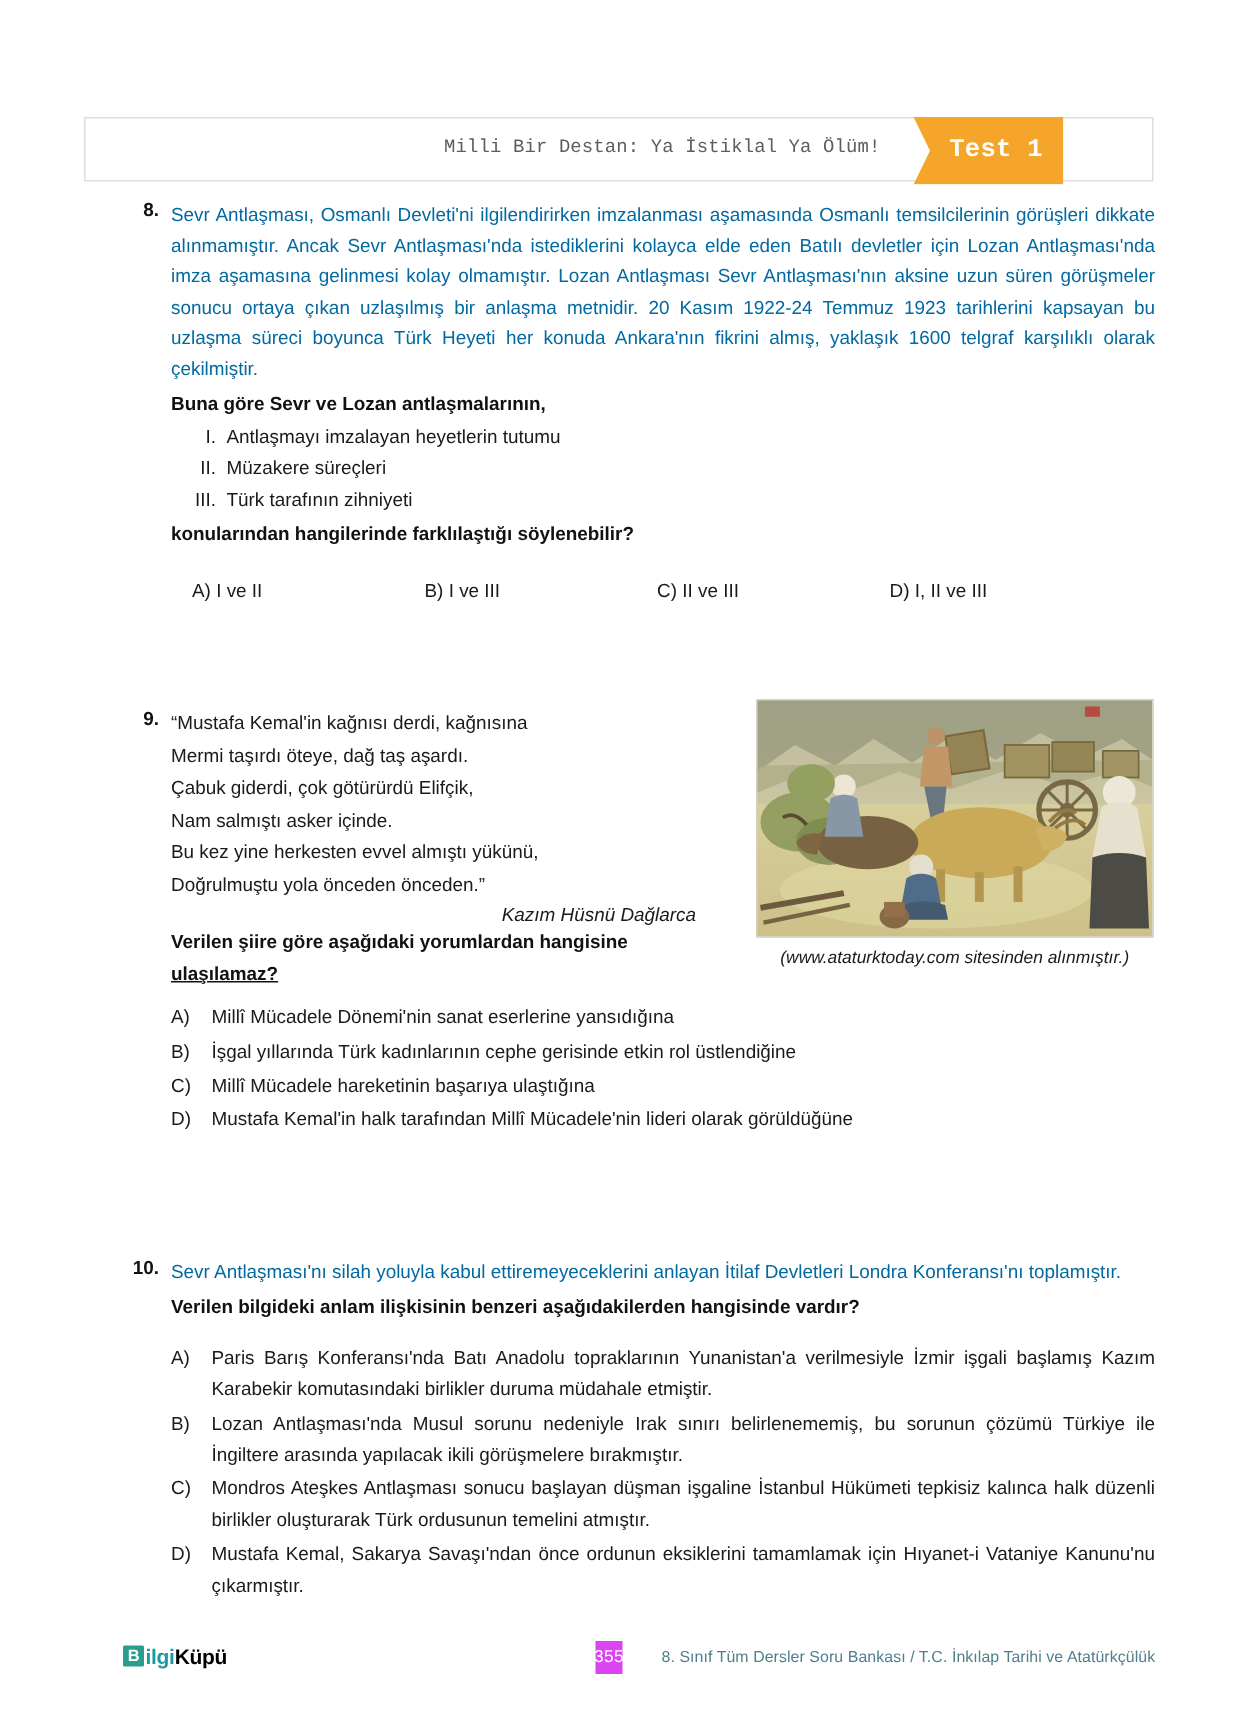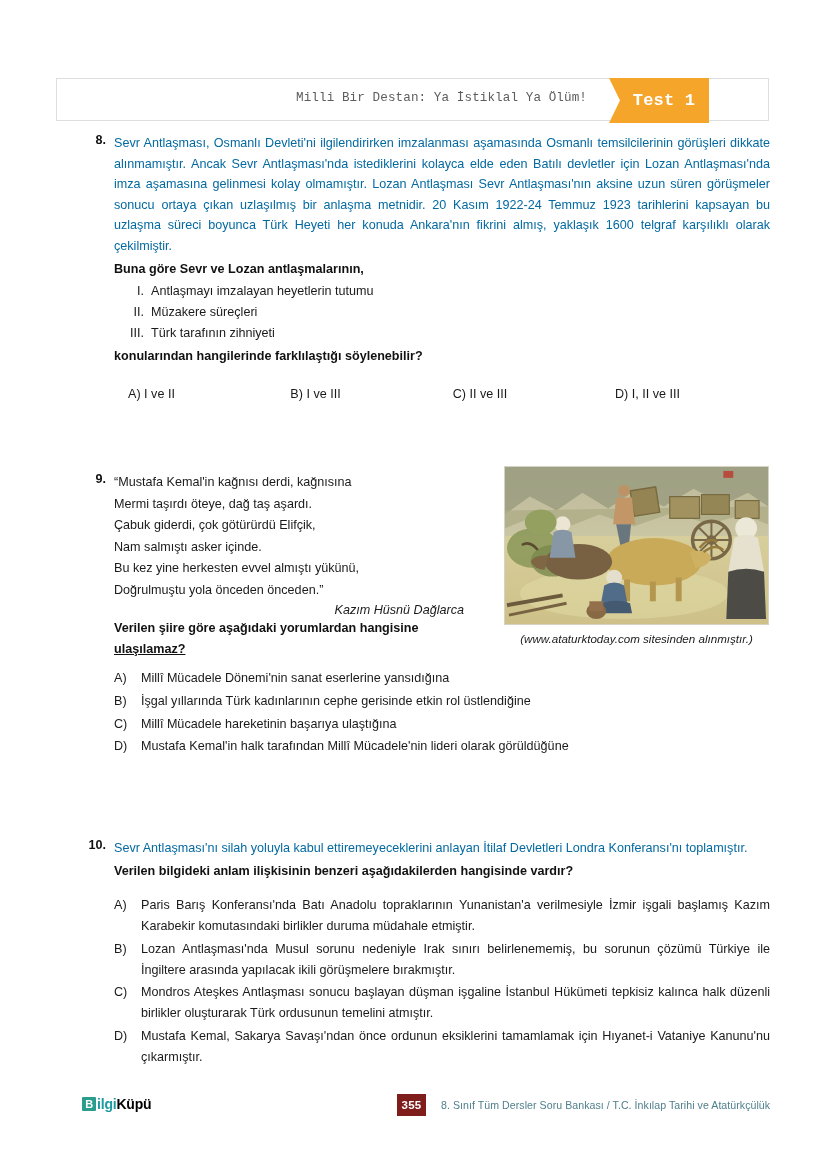--- a/index.html
+++ b/index.html
@@ -224,30 +224,29 @@
     border-radius: 1px;
     margin-right: 1px;
   }
   .logo-bilgi { color: #1c9aa0; }
   .logo-kupu  { color: #000000; }
 
   .page-badge {
     position: absolute;
     left: 341px;
     top: 0px;
-    width: 29px;
+    width: 18px;
     height: 22px;
-    background: #7f1d1d;
+    background: #d946ef;
     color: #ffffff;
     font-size: 11.5px;
     display: flex;
     align-items: center;
     justify-content: center;
     letter-spacing: 0.3px;
-    font-weight: bold;
   }
   .footer-note {
     position: absolute;
     left: 385px;
     top: 5px;
     font-size: 10.6px;
     color: #4e7f8c;
     white-space: nowrap;
     letter-spacing: 0.05px;
   }
@@ -281,21 +280,21 @@
           <span>Müzakere süreçleri</span>
         </li>
         <li class="roman-row">
           <span class="rn">III.</span>
           <span>Türk tarafının zihniyeti</span>
         </li>
       </ul>
 
       <div class="q-bold" style="margin-top:2px;">konularından hangilerinde farklılaştığı söylenebilir?</div>
 
-      <div class="opts-row" style="margin-left:14px;justify-content:space-between;">
+      <div class="opts-row" style="margin-left:14px;">
         <div class="opt">
           <span>A)</span>
           <span>I ve II</span>
         </div>
         <div class="opt">
           <span>B)</span>
           <span>I ve III</span>
         </div>
         <div class="opt">
           <span>C)</span>

